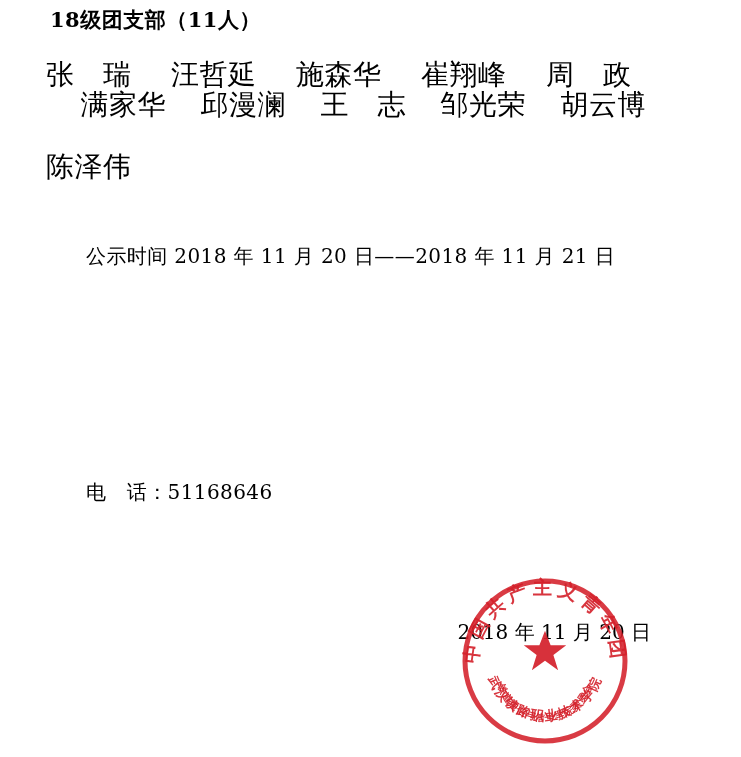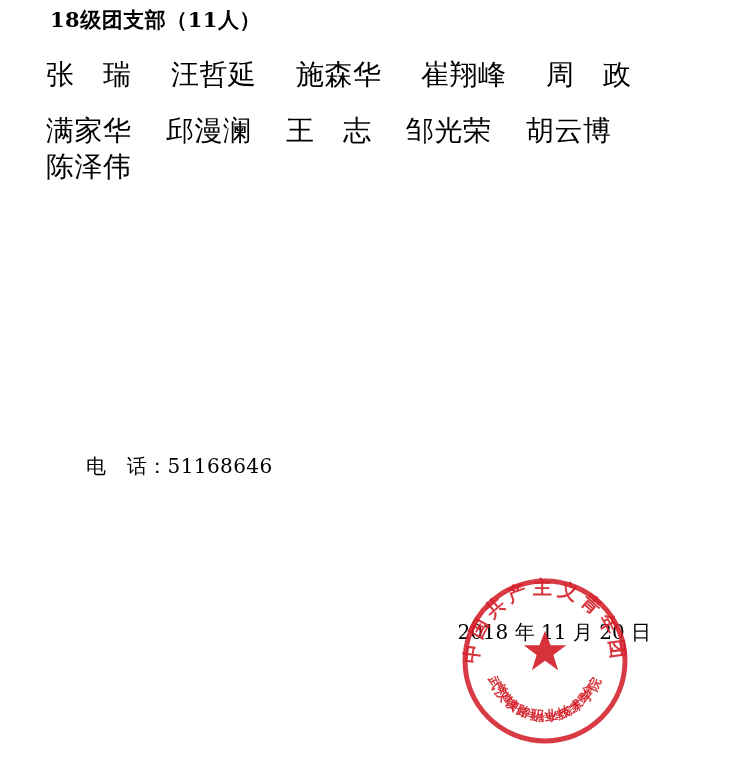--- a/index.html
+++ b/index.html
@@ -35,41 +35,41 @@
     position: absolute;
     left: 46px;
     font-size: 28px;
     letter-spacing: 0.5px;
     white-space: nowrap;
   }
   .name-row .cell {
     display: inline-block;
   }
   .row1 { top: 56px; }
-  .row2 { top: 112px; }
+  .row2 { top: 86px; text-align: right; }
   .row3 { top: 148px; }
 
   .row1 .cell { width: 125px; }
   .row2 .cell { width: 120px; }
 
   .body-para {
     position: absolute;
     left: 46px;
     width: 650px;
     font-size: 20px;
     line-height: 36px;
     letter-spacing: 0.4px;
     text-align: justify;
   }
   .indent { text-indent: 2em; }
 
   .p-notice   { top: 238px; }
   .p-main     { top: 284px; }
   .p-contact  { top: 428px; }
-  .p-phone    { top: 448px; }
+  .p-phone    { top: 474px; }
 
   .signature {
     position: absolute;
     right: 78px;
     top: 612px;
     font-size: 20px;
     line-height: 40px;
     text-align: right;
     white-space: nowrap;
   }
@@ -101,20 +101,21 @@
   </div>
 
   <div class="name-row row2">
     <span class="cell">满家华</span><span class="cell">邱漫澜</span><span class="cell">王　志</span><span class="cell">邹光荣</span><span class="cell">胡云博</span>
   </div>
 
   <div class="name-row row3">
     <span class="cell">陈泽伟</span>
   </div>
 
+  <div class="body-para p-notice indent">公示时间 2018 年 11 月 20 日——2018 年 11 月 21 日</div>
 
 
 
   <div class="body-para p-phone indent">电　话：51168646</div>
 
   <div class="signature">
     <div class="sig-date">2018 年 11 月 20 日</div>
   </div>
 
   <div class="seal">

